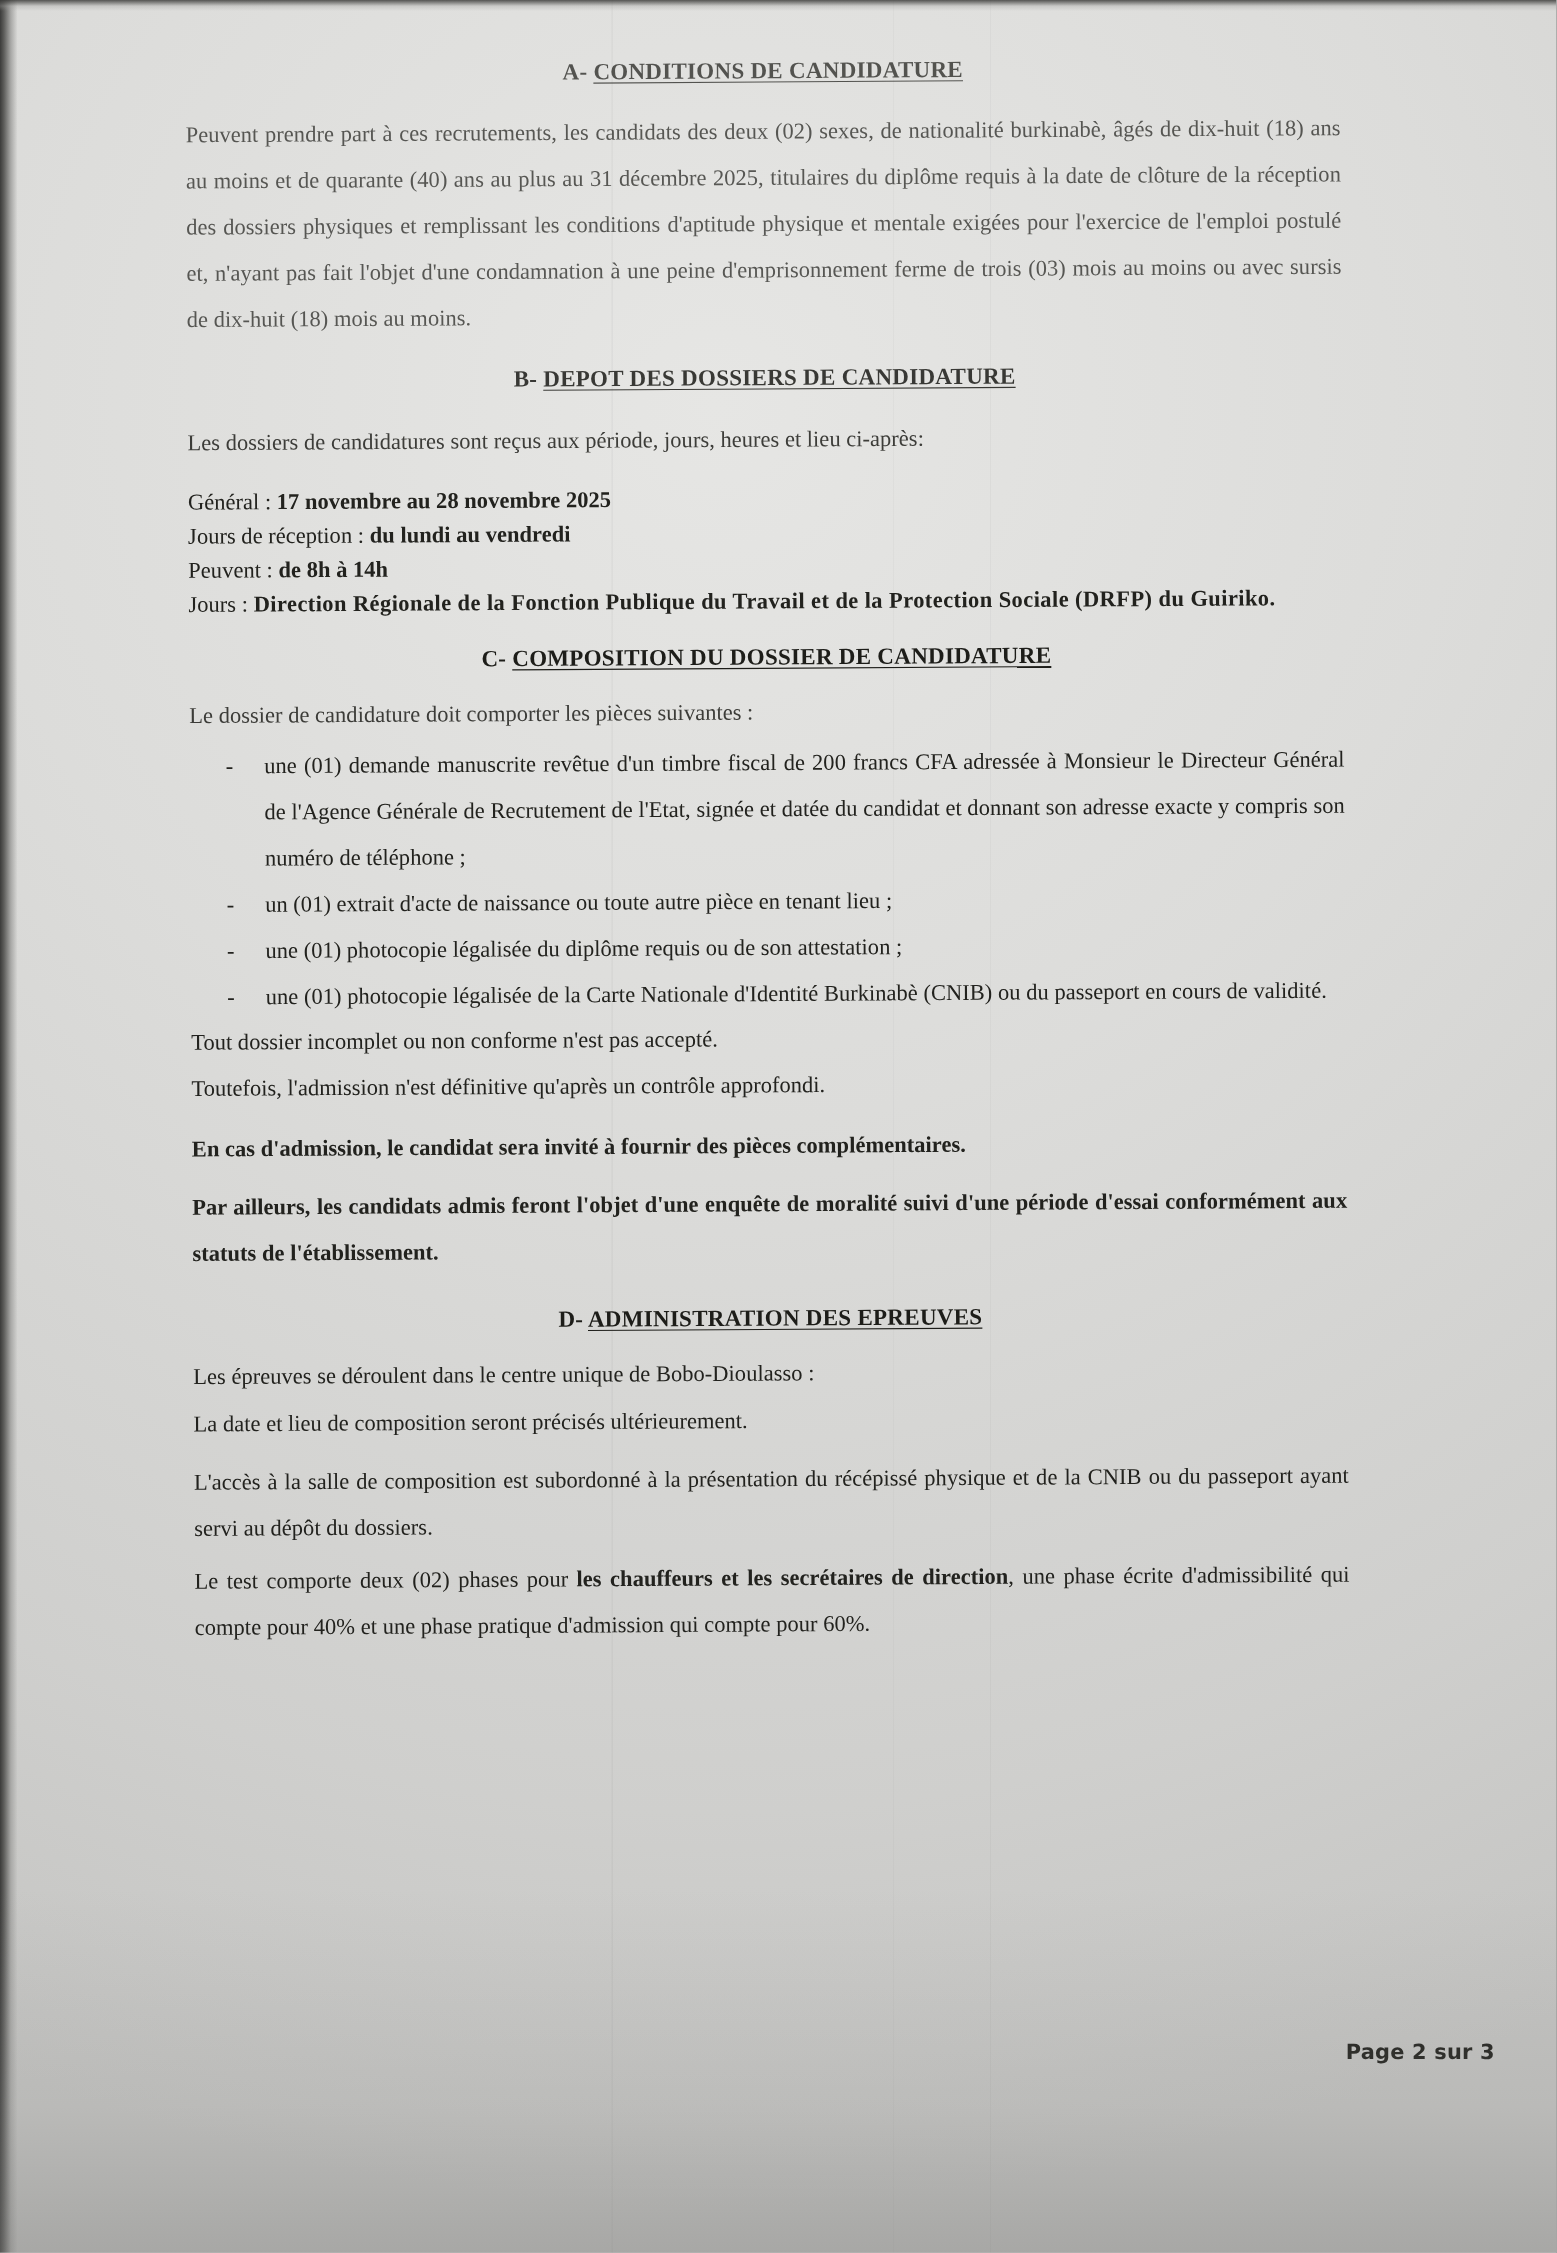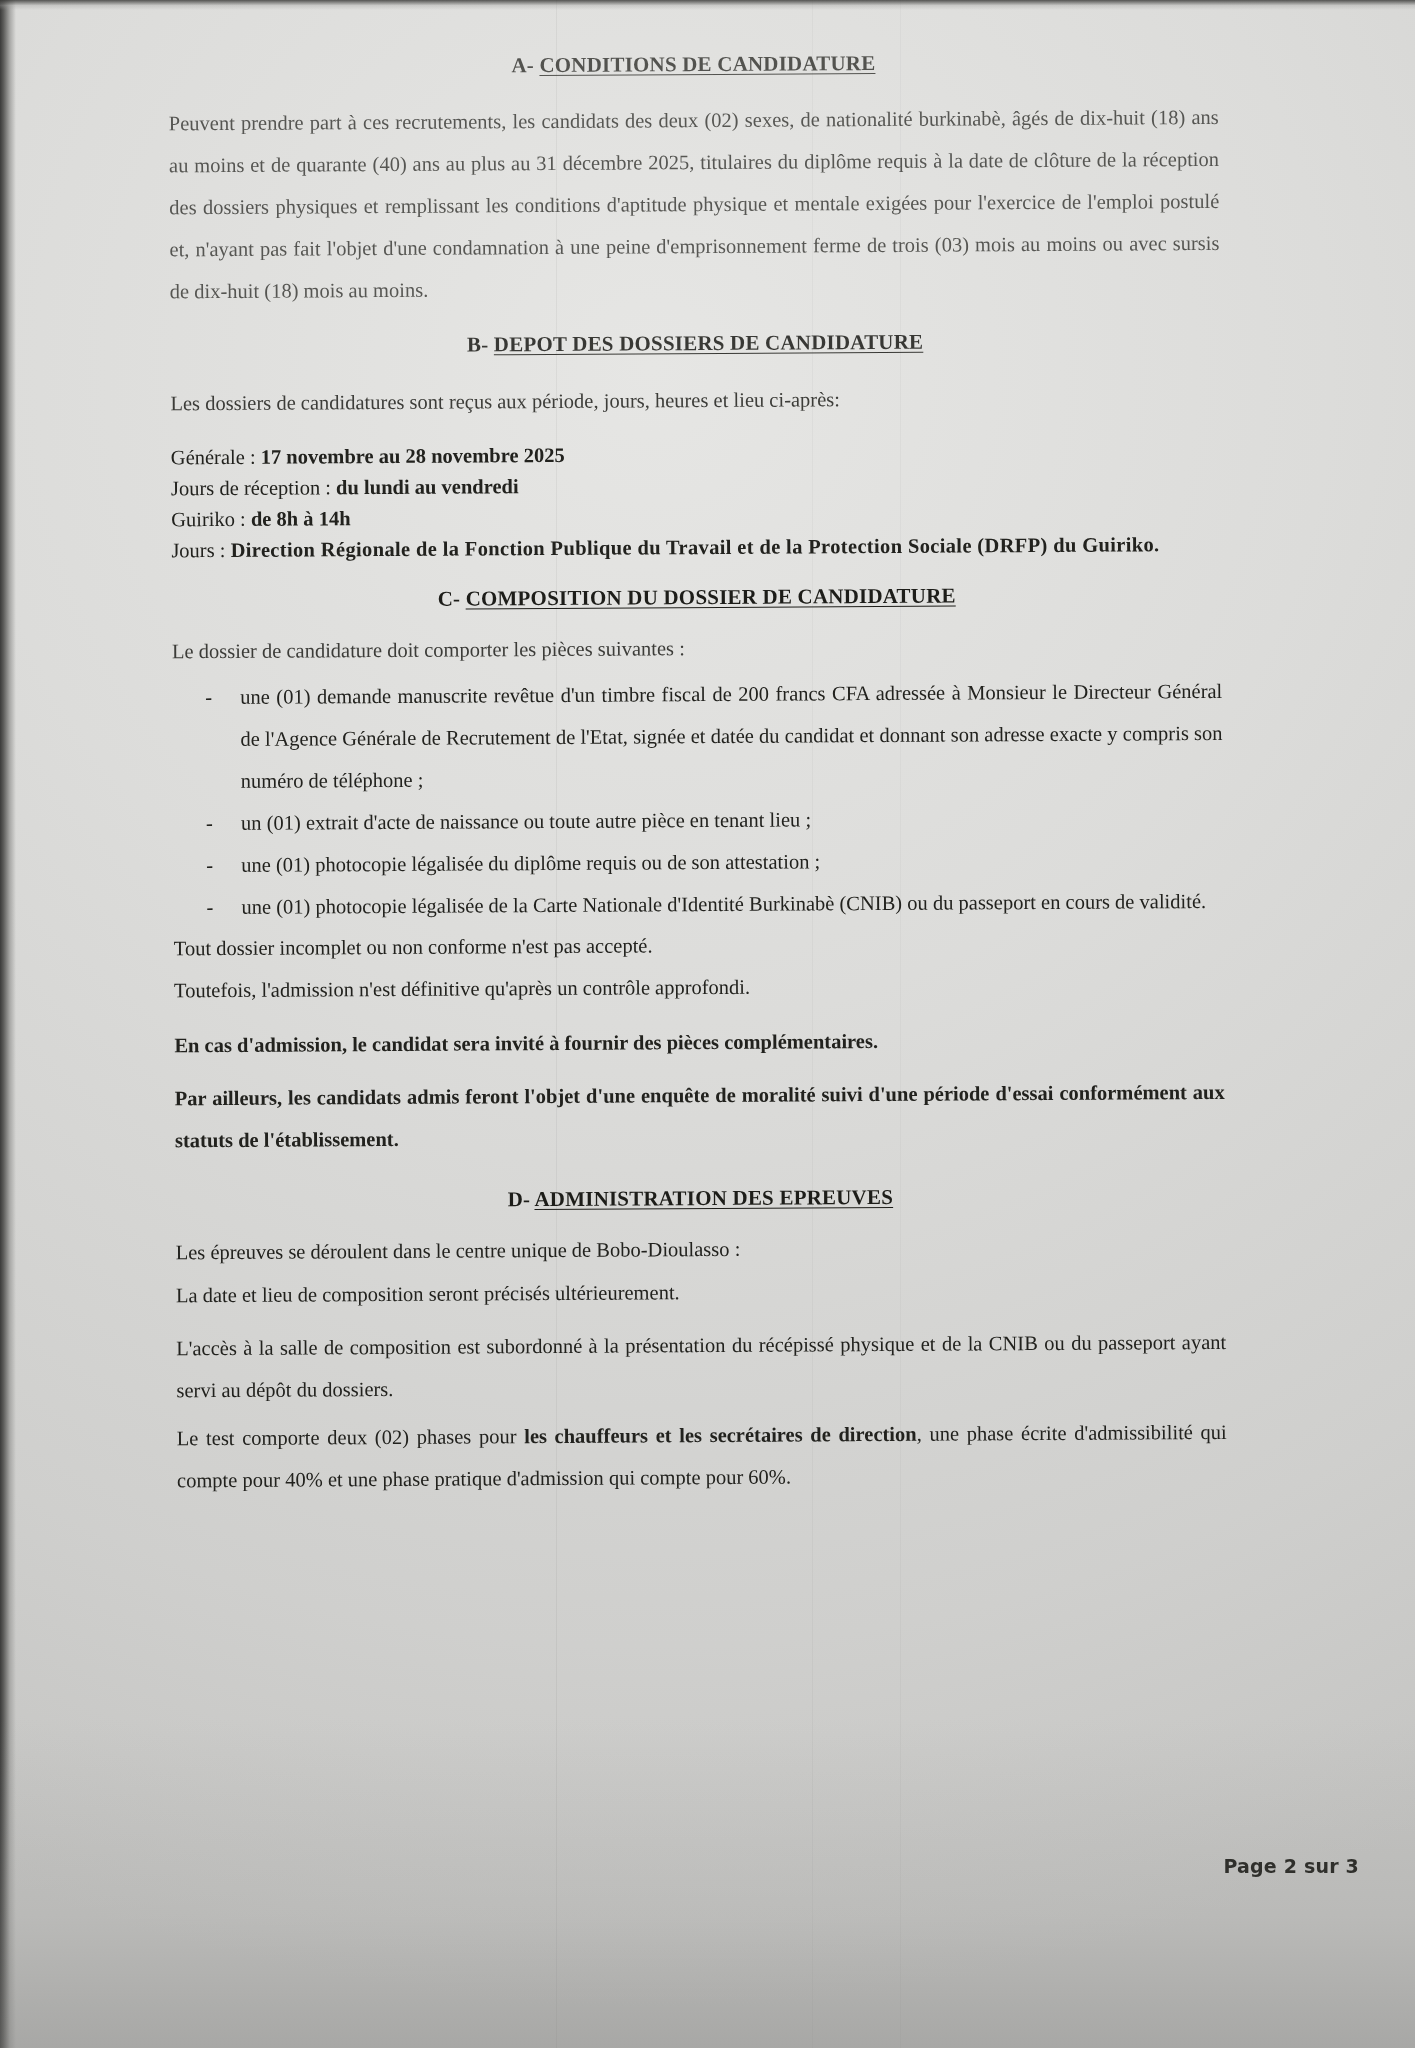--- a/index.html
+++ b/index.html
@@ -177,27 +177,27 @@
       <span class="ttl">DEPOT DES DOSSIERS DE CANDIDATURE</span>
     </p>
 
     <div class="gap-34"></div>
 
     <p class="para washed-mid">Les dossiers de candidatures sont reçus aux période, jours, heures et lieu ci-après:</p>
 
     <div class="gap-28"></div>
 
     <p class="para tight">
-      <span>Générale : </span><span class="b">17 novembre au 28 novembre 2025</span>
+      <span>Général : </span><span class="b">17 novembre au 28 novembre 2025</span>
     </p>
     <p class="para tight">
       <span>Jours de réception : </span><span class="b">du lundi au vendredi</span>
     </p>
     <p class="para tight">
-      <span>Guiriko : </span><span class="b">de 8h à 14h</span>
+      <span>Peuvent : </span><span class="b">de 8h à 14h</span>
     </p>
     <p class="para tight">
       <span>Jours : </span><span class="b spaced-heavy">Direction Régionale de la Fonction Publique du Travail et de la Protection Sociale (DRFP) du Guiriko.</span>
     </p>
 
     <div class="gap-22"></div>
 
     <p class="section-heading">
       <span class="ltr">C-</span>
       <span class="ttl">COMPOSITION DU DOSSIER DE CANDIDATURE</span>

